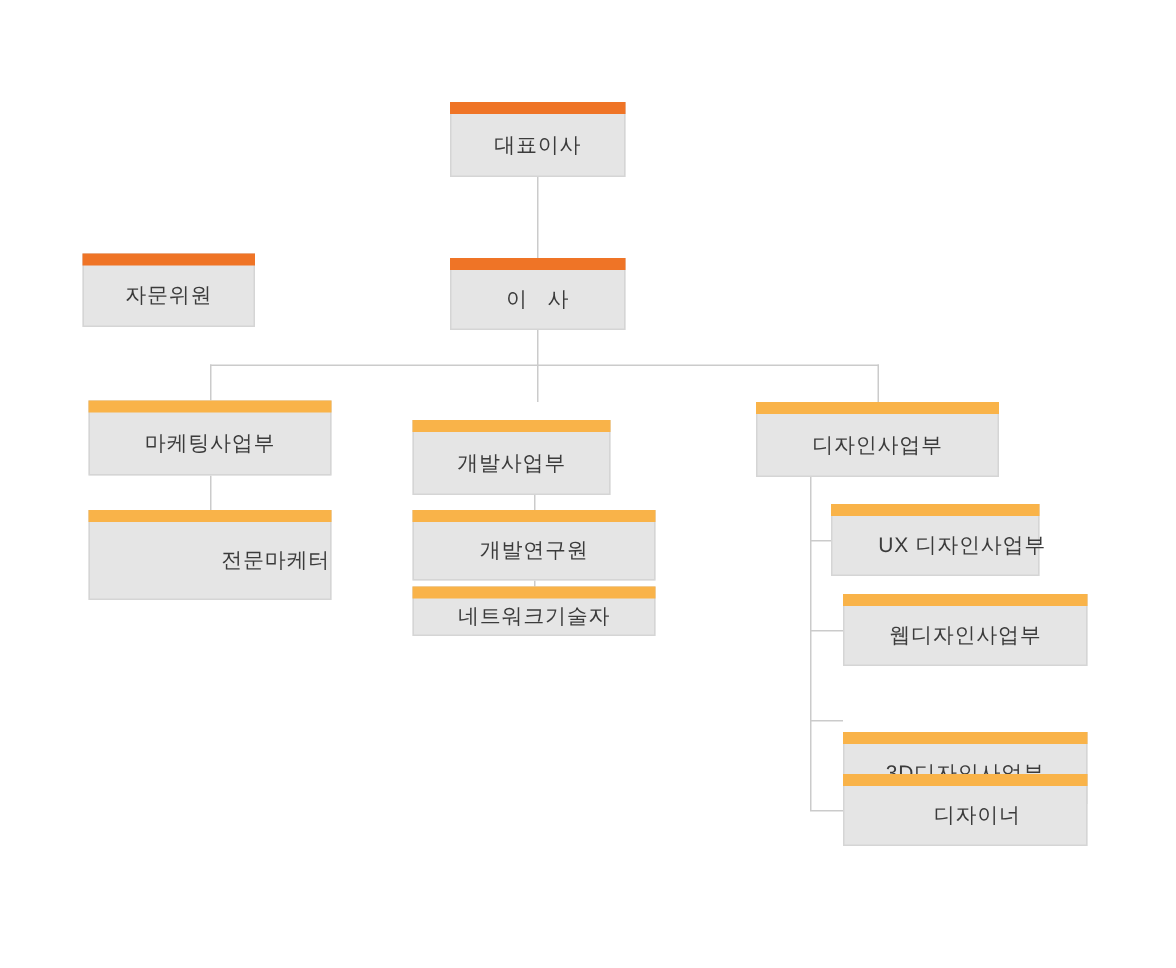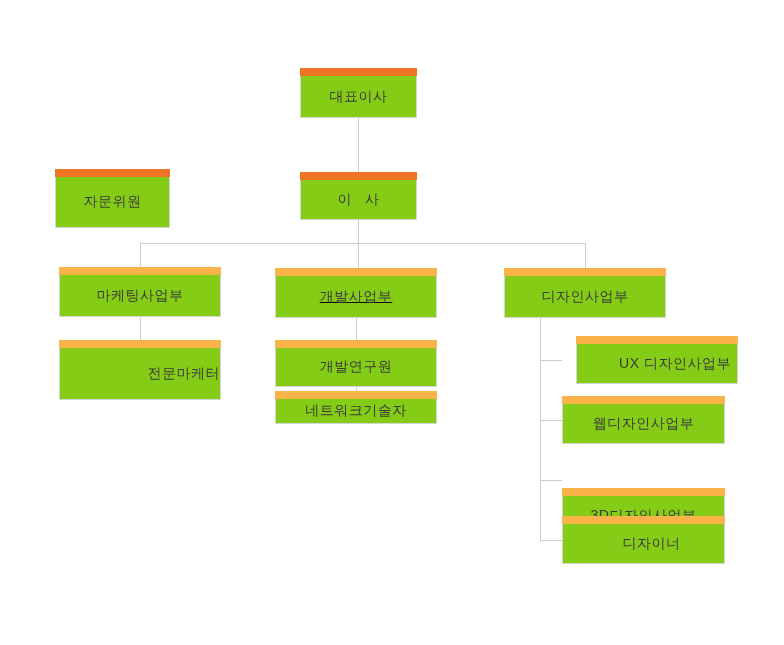--- a/index.html
+++ b/index.html
@@ -9,21 +9,21 @@
     font-family: "Liberation Sans", "DejaVu Sans", sans-serif;
     position: relative;
     overflow: hidden;
   }
   #canvas {
     position: absolute; left: 0; top: 0;
     width: 784px; height: 645px;
   }
   .node {
     position: absolute;
-    background: #84cc16;
+    background: #e5e5e5;
     border: 1px solid var(--border, #D5D5D5);
     box-sizing: border-box;
     display: flex;
     align-items: center;
     justify-content: center;
   }
   .node .bar {
     position: absolute;
     left: -1px; right: -1px; top: -1px;
     height: 8px;
@@ -61,36 +61,36 @@
   <div class="line h" style="left:540px; top:360px; width:22px;"></div>
   <div class="line h" style="left:540px; top:420px; width:22px;"></div>
   <div class="line h" style="left:540px; top:480px; width:22px;"></div>
   <div class="line h" style="left:540px; top:540px; width:22px;"></div>
 
   <div class="node orange" style="left:300px; top:68px; width:117px; height:50px;">
     <div class="bar"></div>
     <div class="label">대표이사</div>
   </div>
 
-  <div class="node orange" style="left:55px; top:169px; width:115px; height:59px;">
+  <div class="node orange" style="left:55px; top:169px; width:115px; height:49px;">
     <div class="bar"></div>
     <div class="label">자문위원</div>
   </div>
 
   <div class="node orange" style="left:300px; top:172px; width:117px; height:48px;">
     <div class="bar"></div>
     <div class="label">이   사</div>
   </div>
 
   <div class="node yellow" style="left:59px; top:267px; width:162px; height:50px;">
     <div class="bar"></div>
     <div class="label">마케팅사업부</div>
   </div>
 
-  <div class="node yellow" style="left:275px; top:268px; width:162px; height:50px;text-decoration:underline;">
+  <div class="node yellow" style="left:275px; top:280px; width:132px; height:50px;">
     <div class="bar"></div>
     <div class="label">개발사업부</div>
   </div>
 
   <div class="node yellow" style="left:504px; top:268px; width:162px; height:50px;">
     <div class="bar"></div>
     <div class="label">디자인사업부</div>
   </div>
 
   <div class="node yellow" style="left:59px; top:340px; width:162px; height:60px;justify-content:flex-end;">
@@ -101,21 +101,21 @@
   <div class="node yellow" style="left:275px; top:340px; width:162px; height:47px;">
     <div class="bar"></div>
     <div class="label">개발연구원</div>
   </div>
 
   <div class="node yellow" style="left:275px; top:391px; width:162px; height:33px;">
     <div class="bar"></div>
     <div class="label">네트워크기술자</div>
   </div>
 
-  <div class="node yellow" style="left:576px; top:336px; width:162px; height:48px;padding-left:36px;">
+  <div class="node yellow" style="left:554px; top:336px; width:139px; height:48px;padding-left:36px;">
     <div class="bar"></div>
     <div class="label">UX 디자인사업부</div>
   </div>
 
   <div class="node yellow" style="left:562px; top:396px; width:163px; height:48px;">
     <div class="bar"></div>
     <div class="label">웹디자인사업부</div>
   </div>
 
   <div class="node yellow" style="left:562px; top:456px; width:163px; height:48px;margin-top:32px;">

